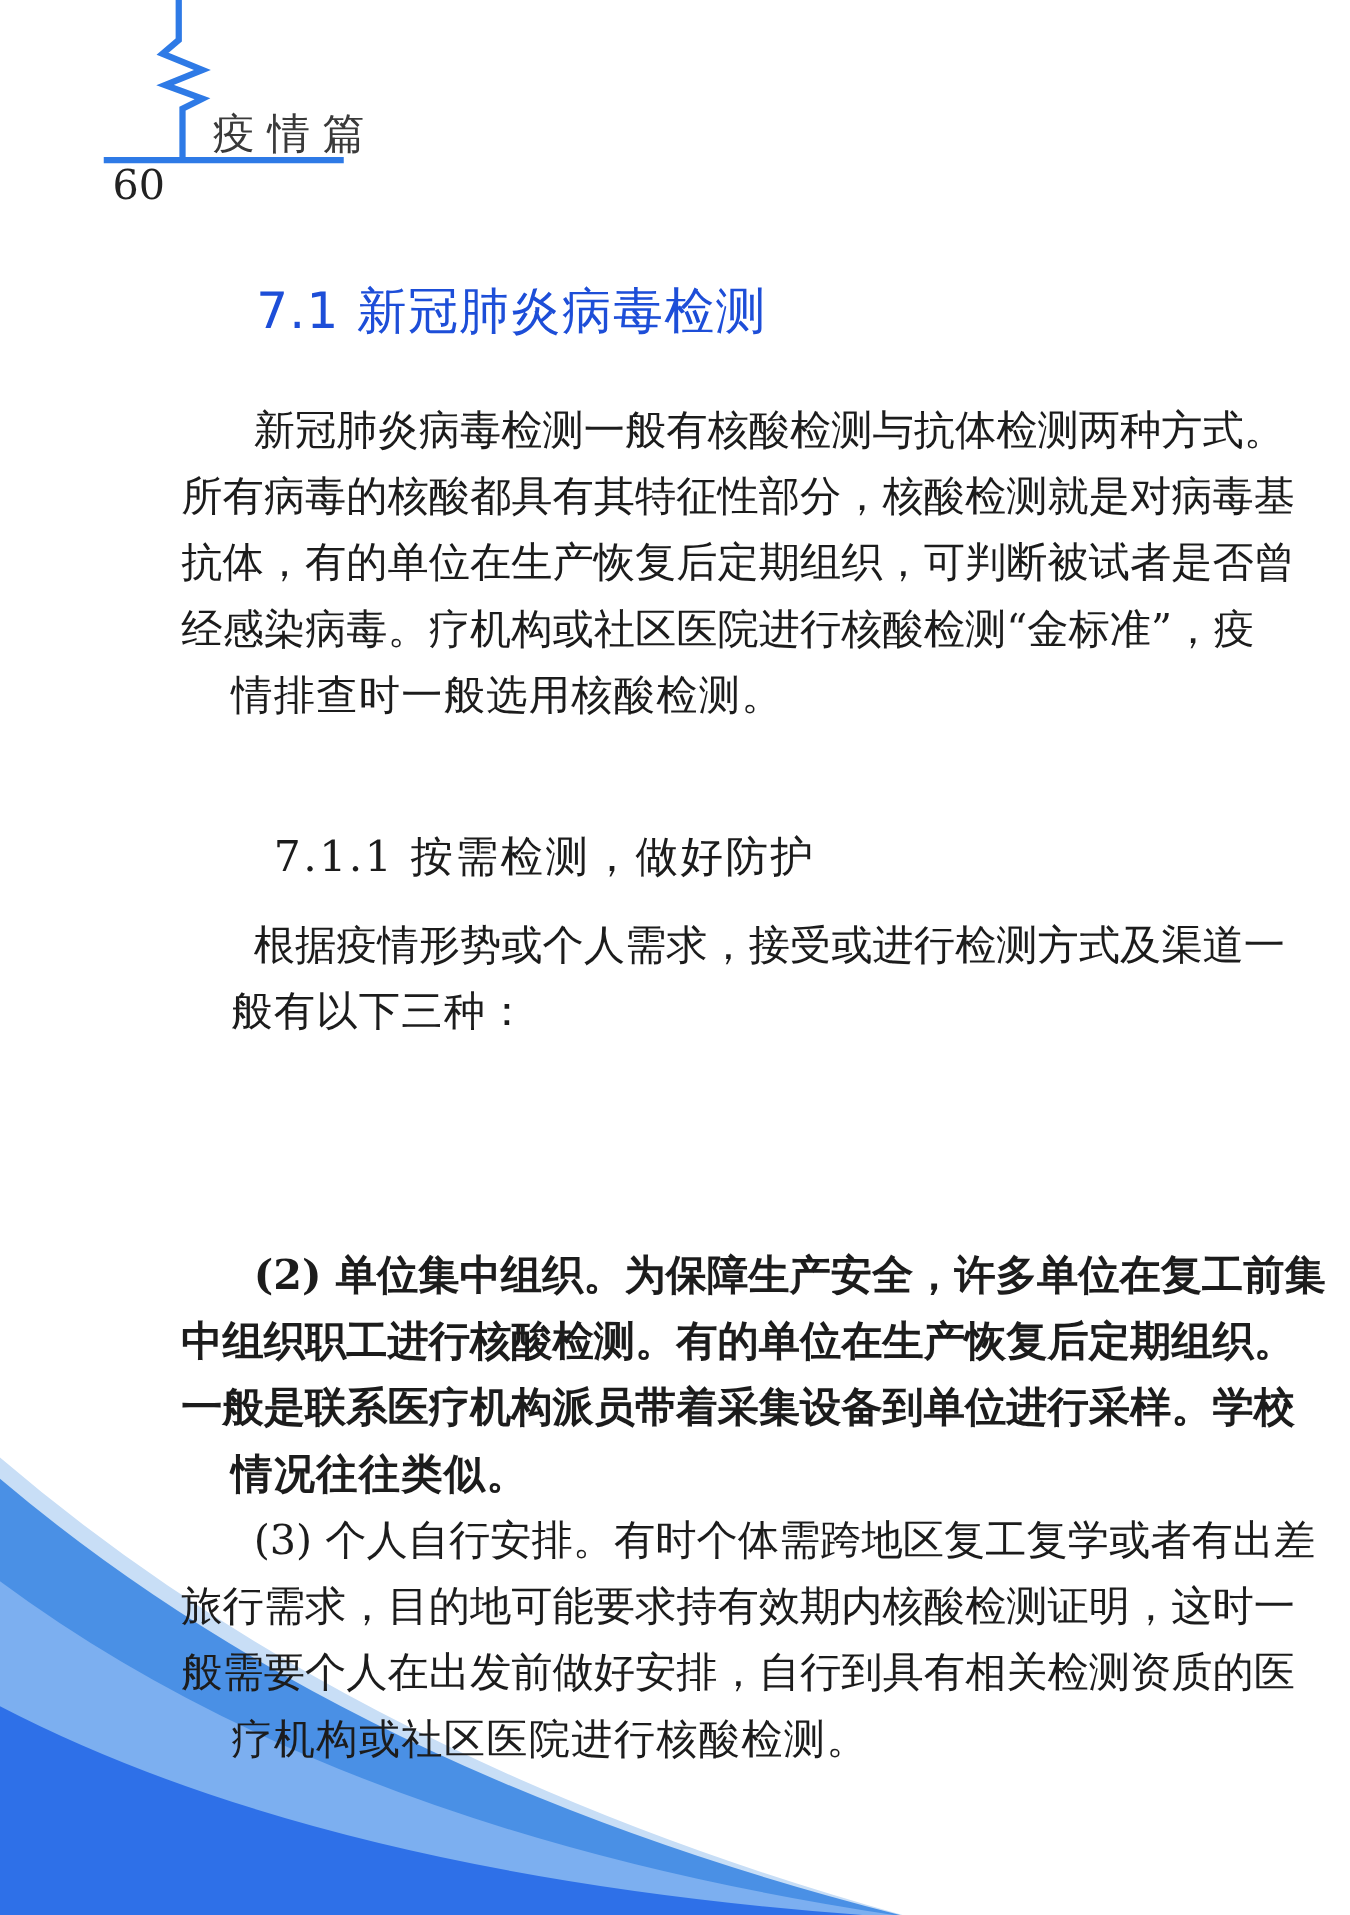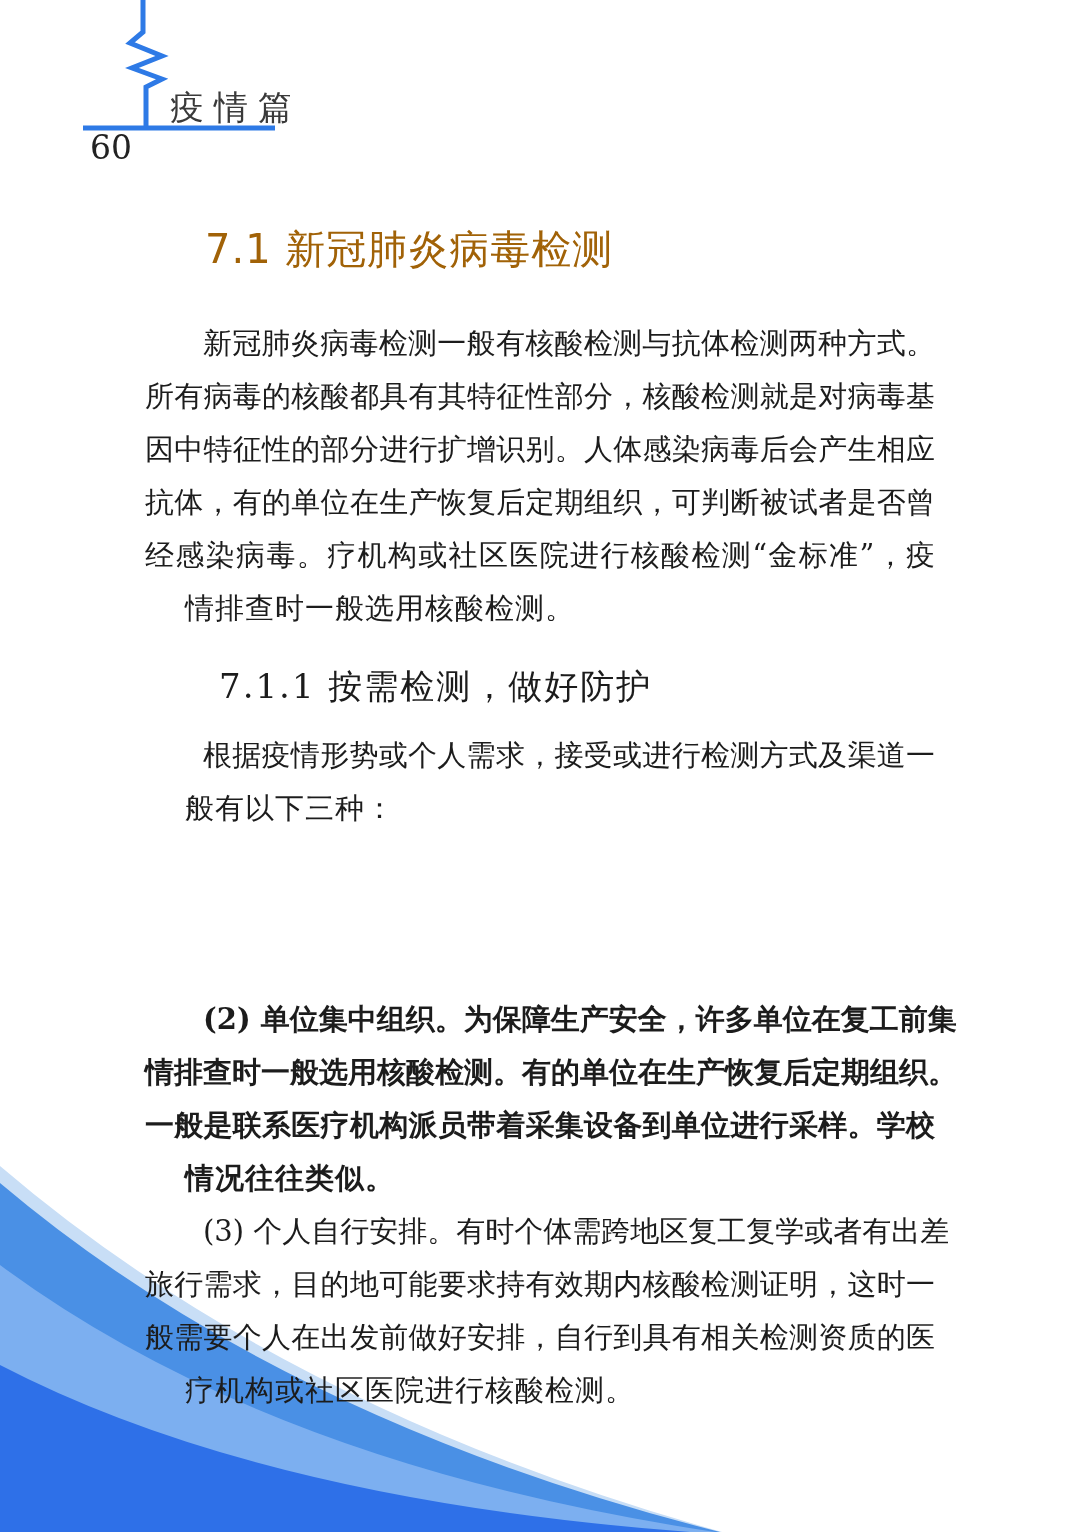--- a/index.html
+++ b/index.html
@@ -35,21 +35,21 @@
     font-weight:400;margin:0;
   }
   .h2{
     position:absolute;left:203px;top:646px;z-index:3;
     font-size:34px;line-height:48px;letter-spacing:2px;
     font-family:"DejaVu Serif","Liberation Serif",serif;
     font-weight:400;margin:16px;color:#1c1c1c;
   }
   .para{
     position:absolute;left:145px;width:790px;z-index:3;
-    font-size:29px;line-height:53px;
+    font-size:33px;line-height:53px;
     font-family:"DejaVu Serif","Liberation Serif",serif;
     color:#1c1c1c;
   }
   .jl{ 
     text-align:justify;
     text-align-last:justify;
     text-justify:inter-character;
     white-space:nowrap;
   }
   .ll{ 
@@ -79,42 +79,41 @@
   </svg>
 
   <svg class="header-svg" viewBox="0 0 400 160" aria-hidden="true">
     <polyline points="143,0 143,32 130,43 162,56 132,68 162,79 146,87 146,128" fill="none" stroke-width="5" stroke-linejoin="miter" stroke-linecap="butt" stroke="#2E7AE6"></polyline>
     <line x1="83" y1="128" x2="275" y2="128" stroke-width="5" stroke="#2E7AE6"></line>
   </svg>
 
   <span class="pagenum">60</span>
   <span class="chapter">疫情篇</span>
 
-  <h1 class="h1" style="color: #a16207;">7.1 新冠肺炎病毒检测</h1>
+  <h1 class="h1" style="color: #1d4ed8;">7.1 新冠肺炎病毒检测</h1>
 
   <div class="para" id="p1">
     <div class="jl ind">新冠肺炎病毒检测一般有核酸检测与抗体检测两种方式。</div>
     <div class="jl">所有病毒的核酸都具有其特征性部分，核酸检测就是对病毒基</div>
-    <div class="jl">因中特征性的部分进行扩增识别。人体感染病毒后会产生相应</div>
     <div class="jl">抗体，有的单位在生产恢复后定期组织，可判断被试者是否曾</div>
     <div class="jl">经感染病毒。疗机构或社区医院进行核酸检测“金标准”，疫</div>
     <div class="ll">情排查时一般选用核酸检测。</div>
   </div>
 
   <h2 class="h2">7.1.1 按需检测，做好防护</h2>
 
   <div class="para" id="p2">
     <div class="jl ind">根据疫情形势或个人需求，接受或进行检测方式及渠道一</div>
     <div class="ll">般有以下三种：</div>
   </div>
 
 
   <div class="para" id="p4">
     <div class="jl ind">(2) 单位集中组织。为保障生产安全，许多单位在复工前集</div>
-    <div class="jl">情排查时一般选用核酸检测。有的单位在生产恢复后定期组织。</div>
+    <div class="jl">中组织职工进行核酸检测。有的单位在生产恢复后定期组织。</div>
     <div class="jl">一般是联系医疗机构派员带着采集设备到单位进行采样。学校</div>
     <div class="ll">情况往往类似。</div>
   </div>
 
   <div class="para" id="p5">
     <div class="jl ind">(3) 个人自行安排。有时个体需跨地区复工复学或者有出差</div>
     <div class="jl">旅行需求，目的地可能要求持有效期内核酸检测证明，这时一</div>
     <div class="jl">般需要个人在出发前做好安排，自行到具有相关检测资质的医</div>
     <div class="ll">疗机构或社区医院进行核酸检测。</div>
   </div>

